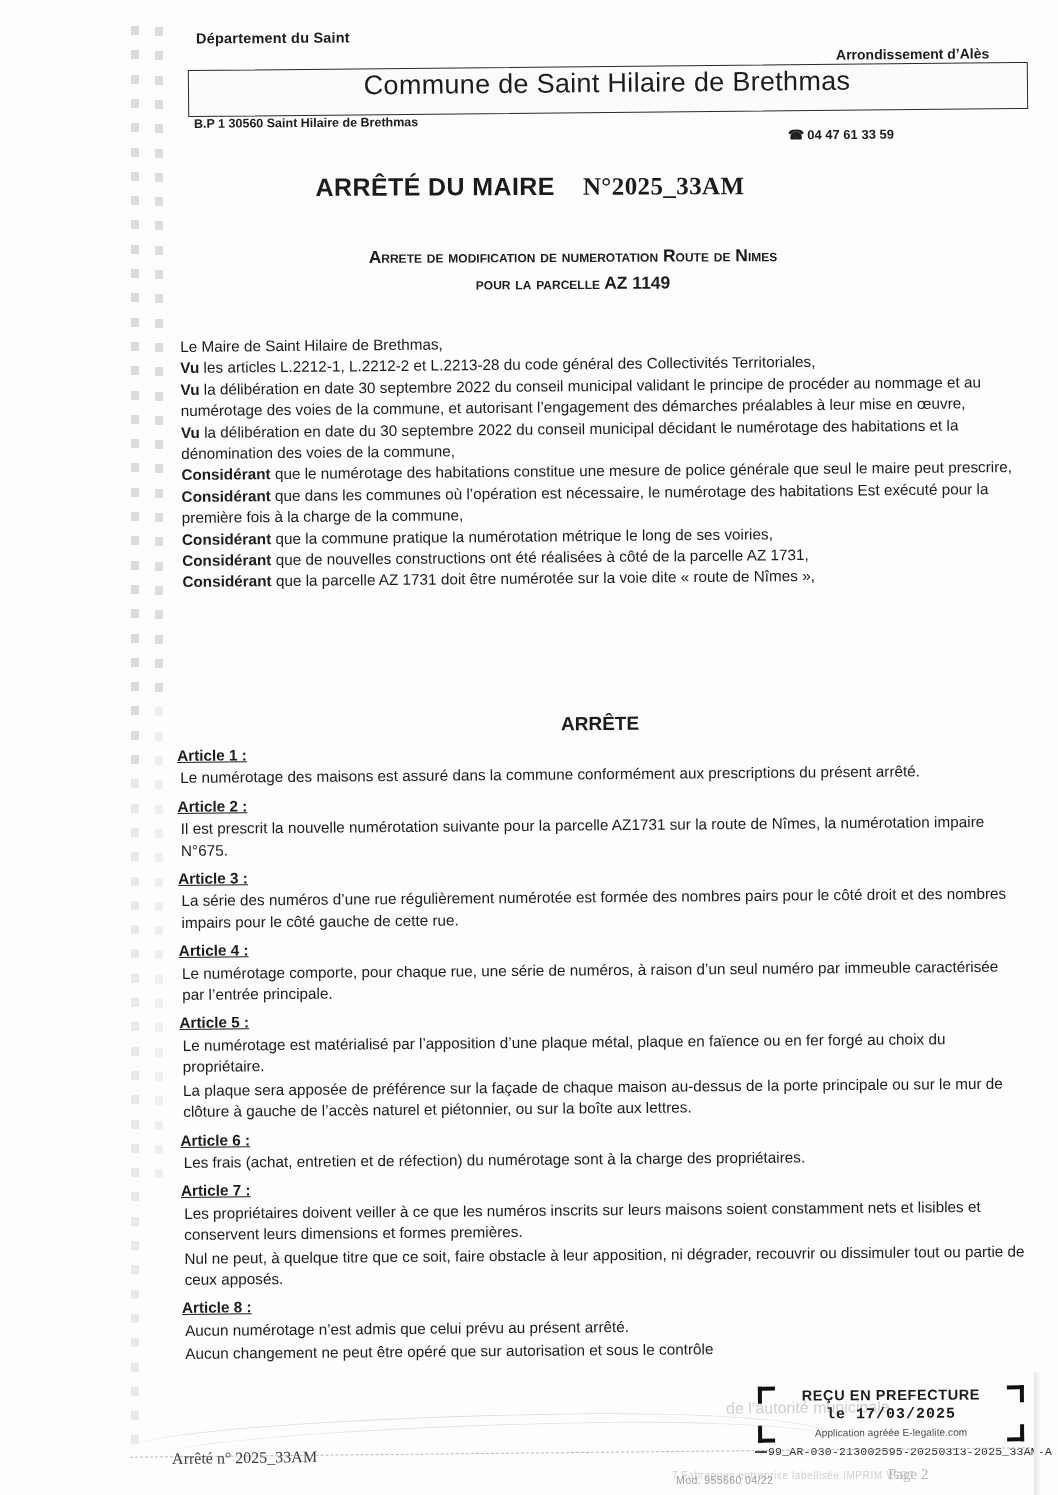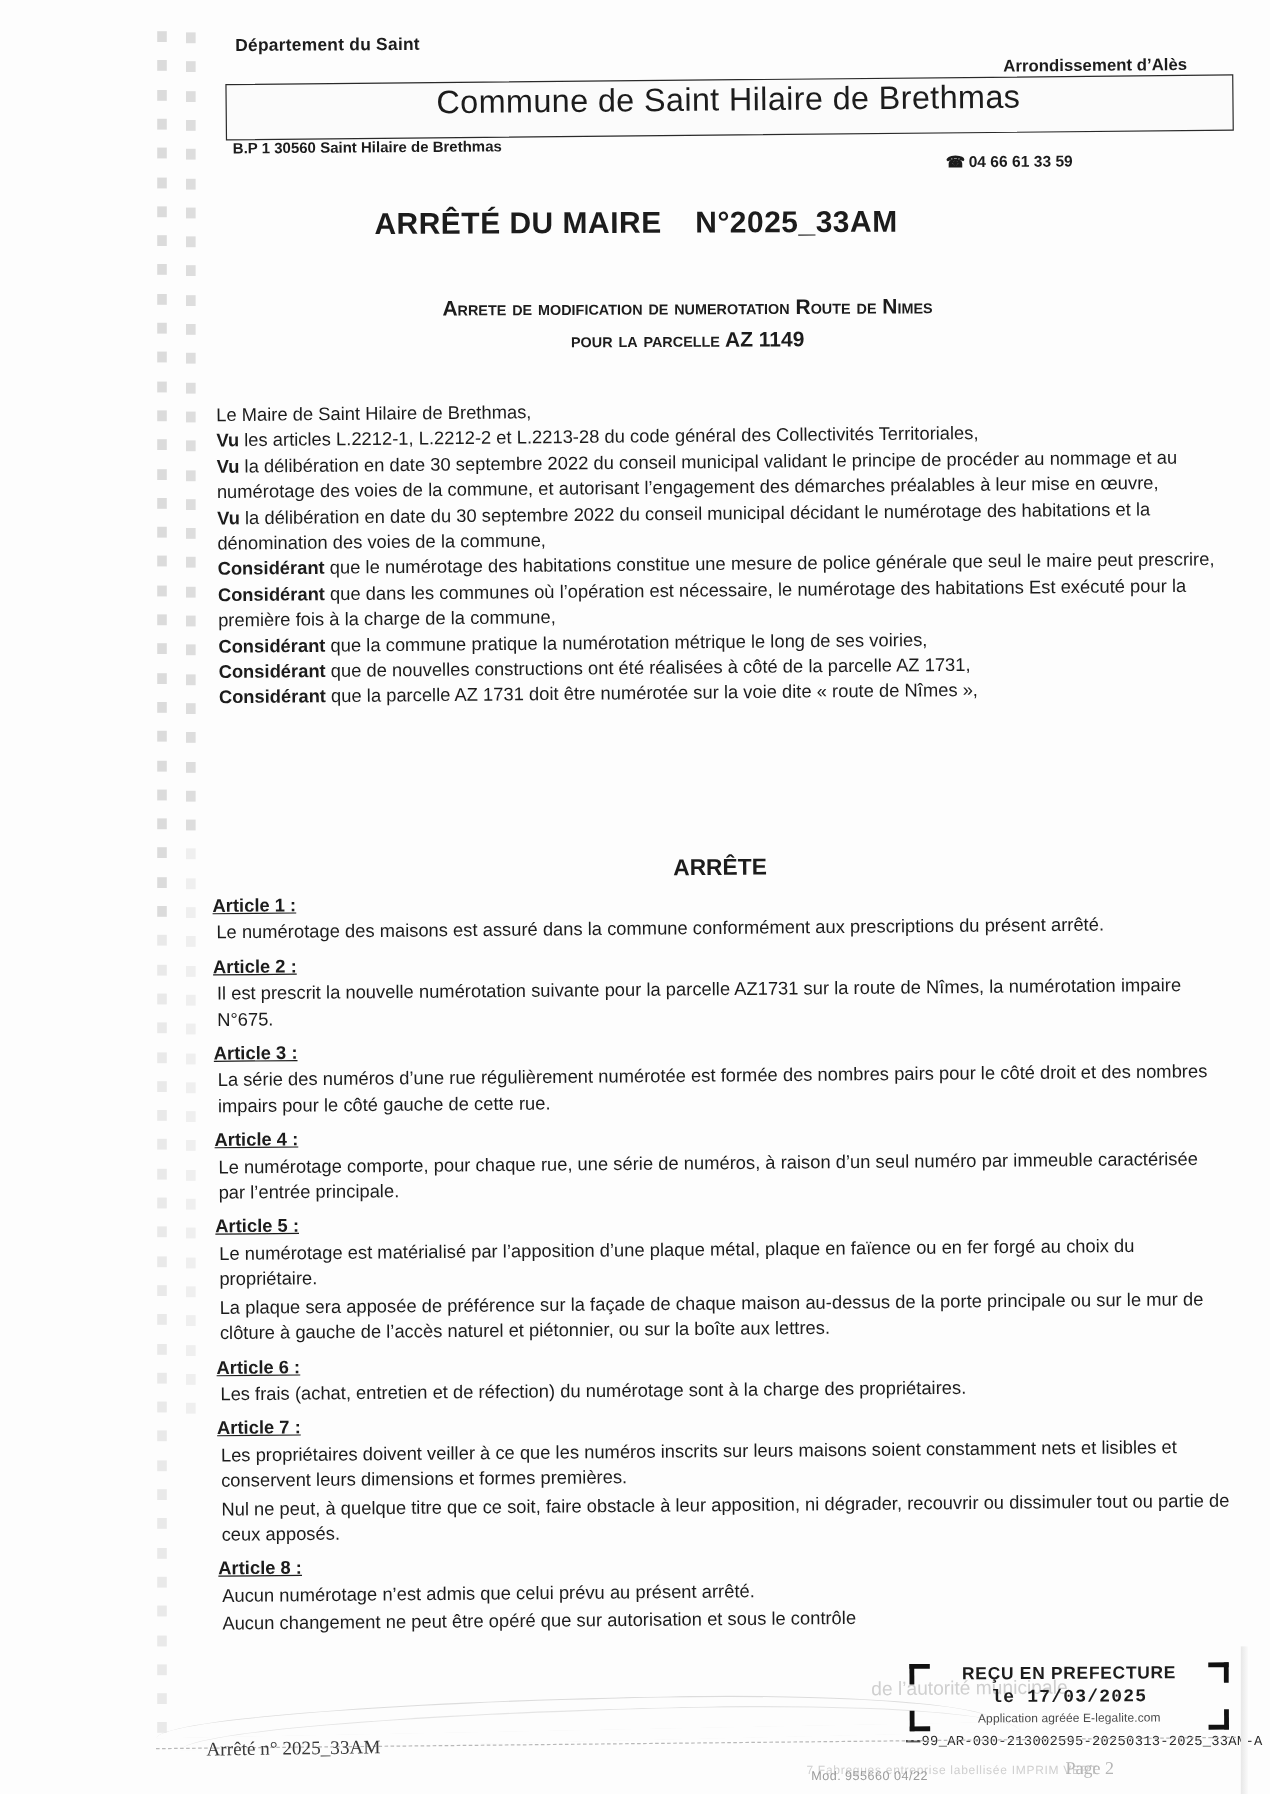--- a/index.html
+++ b/index.html
@@ -60,21 +60,21 @@
   }
   .tel-ico{font-size:13px;margin-right:3px;}
 
   
   .title-main{
     position:absolute;left:180px;top:172px;width:700px;
     font-size:25px;font-weight:700;letter-spacing:.4px;
     text-align:center;
     transform:rotate(-0.25deg);
   }
-  .title-main .num{margin-left:28px;}
+  .title-main .num{margin-left:28px;font-family:Liberation Serif, serif;}
   .title-sub{
     position:absolute;left:228px;top:243px;width:690px;
     text-align:center;
     font-size:17.5px;font-weight:700;
     font-variant:small-caps;
     line-height:1.55;
     transform:rotate(-0.25deg);
   }
 
   
@@ -311,21 +311,21 @@
     </div>
 
   <div class="hdr-dept">Département du Saint</div>
   <div class="hdr-arrond">Arrondissement d’Alès</div>
 
   <div class="commune-box"></div>
   <div class="commune-name">Commune de Saint Hilaire de Brethmas</div>
 
   <div class="hdr-bp">B.P 1 30560 Saint Hilaire de Brethmas</div>
   <div class="hdr-tel">
-    <span class="tel-ico">☎</span><span>04 66 61 33 59</span>
+    <span class="tel-ico">☎</span><span>04 47 61 33 59</span>
   </div>
 
   <div class="title-main">
     <span>ARRÊTÉ DU MAIRE</span><span class="num">N°2025_33AM</span>
   </div>
   <div class="title-sub">
     <span>Arrete de modification de numerotation Route de Nimes</span><br>
     <span>pour la parcelle AZ 1149</span>
   </div>
 

